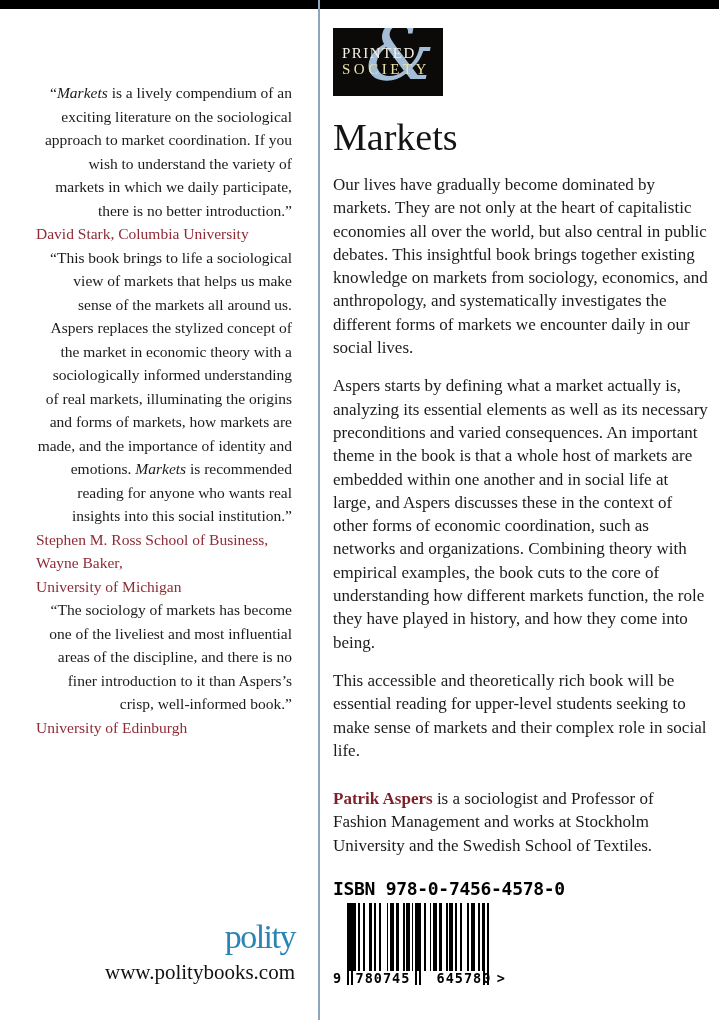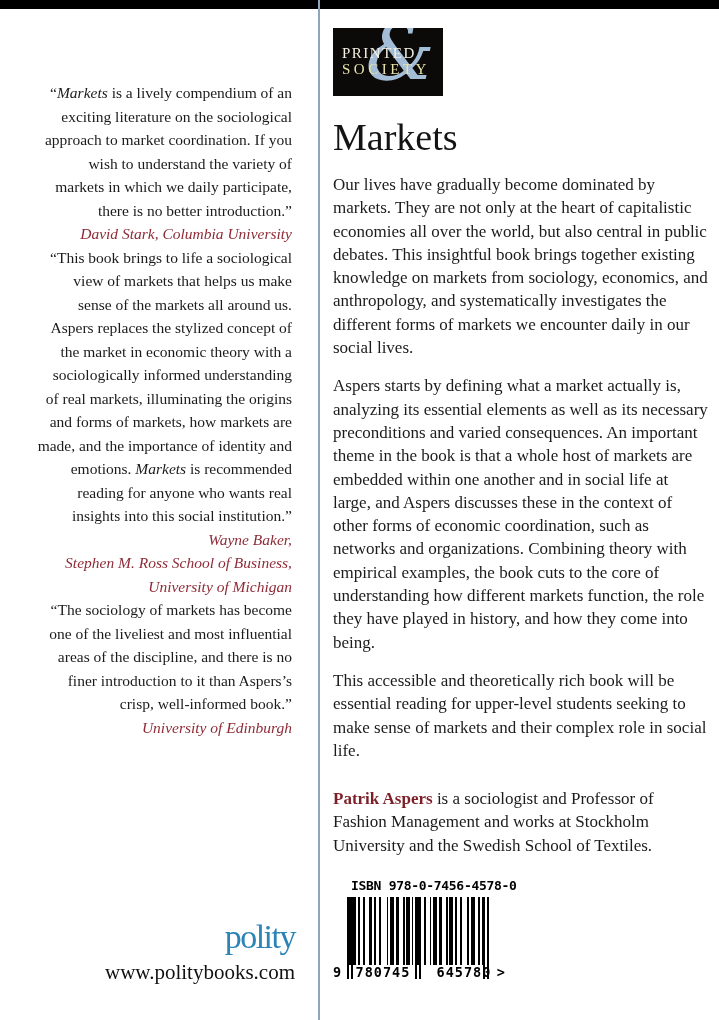--- a/index.html
+++ b/index.html
@@ -12,22 +12,22 @@
 
   
   .left-col{position:absolute;top:9px;left:0;width:318px;height:1011px;}
   .quote{
     font-size:15.5px;line-height:23.5px;text-align:right;
     padding:0 26px 0 36px;color:var(--body-text,#1b1b1b);
   }
   .quote.first{margin-top:72px;}
   .quote .it{font-style:italic;}
   .attr{
-    font-size:15.5px;line-height:23.5px;text-align:right;
-    padding:0 26px 0 36px;color:var(--accent-red,#8e2b36);font-style:italic;
+    font-size:15.5px;line-height:23.5px;text-align:left;
+    padding:0 26px 0 36px;color:var(--accent-red,#8e2b36);
   }
   .publisher{position:absolute;left:0;top:908px;width:295px;text-align:right;}
   .polity-word{
     font-family:Liberation Serif, serif;font-size:34px;line-height:40px;
     letter-spacing:-1.5px;color:var(--polity-blue,#2b84b5);
   }
   .polity-site{font-size:21px;line-height:24px;color:#111;margin-top:3px;}
 
   
   .right-col{position:absolute;top:0;left:320px;width:399px;height:1020px;}
@@ -53,22 +53,22 @@
   .body-par{
     margin:15px 0 0 13px;width:375px;font-size:17px;line-height:23.3px;text-align:left;
   }
   .bio{margin-top:25px;}
   .bio .name{font-weight:bold;color:var(--bio-name-red,#7d1f28);}
 
   
   .imprint{position:absolute;top:878px;left:333px;display:flex;gap:28px;}
   .barcode-block{width:172px;}
   .isbn-label{
-    font-family:"DejaVu Sans Mono",monospace;font-weight:bold;font-size:13px;
-    letter-spacing:-0.3px;white-space:nowrap;color:#000;margin-left:18px;
+    font-family:"DejaVu Sans Mono",monospace;font-weight:bold;font-size:18px;
+    letter-spacing:-0.3px;white-space:nowrap;color:#000;margin-left:0;
   }
   .bars{position:relative;width:142px;height:68px;margin:4px 0 0 14px;}
   .bars-fill{position:absolute;left:0;top:0;width:100%;height:100%;display:flex;}
   .bars-fill div{height:100%;}
   .bars-fill .b{background:#000;}
   .guard{position:absolute;top:0;width:2px;height:82px;background:#000;}
   .digits{position:absolute;top:66px;left:0;width:100%;height:18px;
     font-family:"DejaVu Sans Mono",monospace;font-size:13.5px;font-weight:bold;color:#000;}
   .digits span{position:absolute;top:1px;}
   .dig-left{left:-14px;}
@@ -89,22 +89,22 @@
 
   <div class="left-col">
 
     <div class="quote first"><span>“</span><span class="it">Markets</span><span> is a lively compendium of an exciting literature on the sociological approach to market coordination. If you wish to understand the variety of markets in which we daily participate, there is no better introduction.”</span></div>
     <div class="attr">
       <div>David Stark, Columbia University</div>
     </div>
 
     <div class="quote"><span>“This book brings to life a sociological view of markets that helps us make sense of the markets all around us. Aspers replaces the stylized concept of the market in economic theory with a sociologically informed understanding of real markets, illuminating the origins and forms of markets, how markets are made, and the importance of identity and emotions. </span><span class="it">Markets</span><span> is recommended reading for anyone who wants real insights into this social institution.”</span></div>
     <div class="attr">
+      <div>Stephen M. Ross School of Business,</div>
       <div>Wayne Baker,</div>
-      <div>Stephen M. Ross School of Business,</div>
       <div>University of Michigan</div>
     </div>
 
     <div class="quote"><span>“The sociology of markets has become one of the liveliest and most influential areas of the discipline, and there is no finer introduction to it than Aspers’s crisp, well-informed book.”</span></div>
     <div class="attr">
       <div>University of Edinburgh</div>
     </div>
 
     <div class="publisher">
       <div class="polity-word">polity</div>

